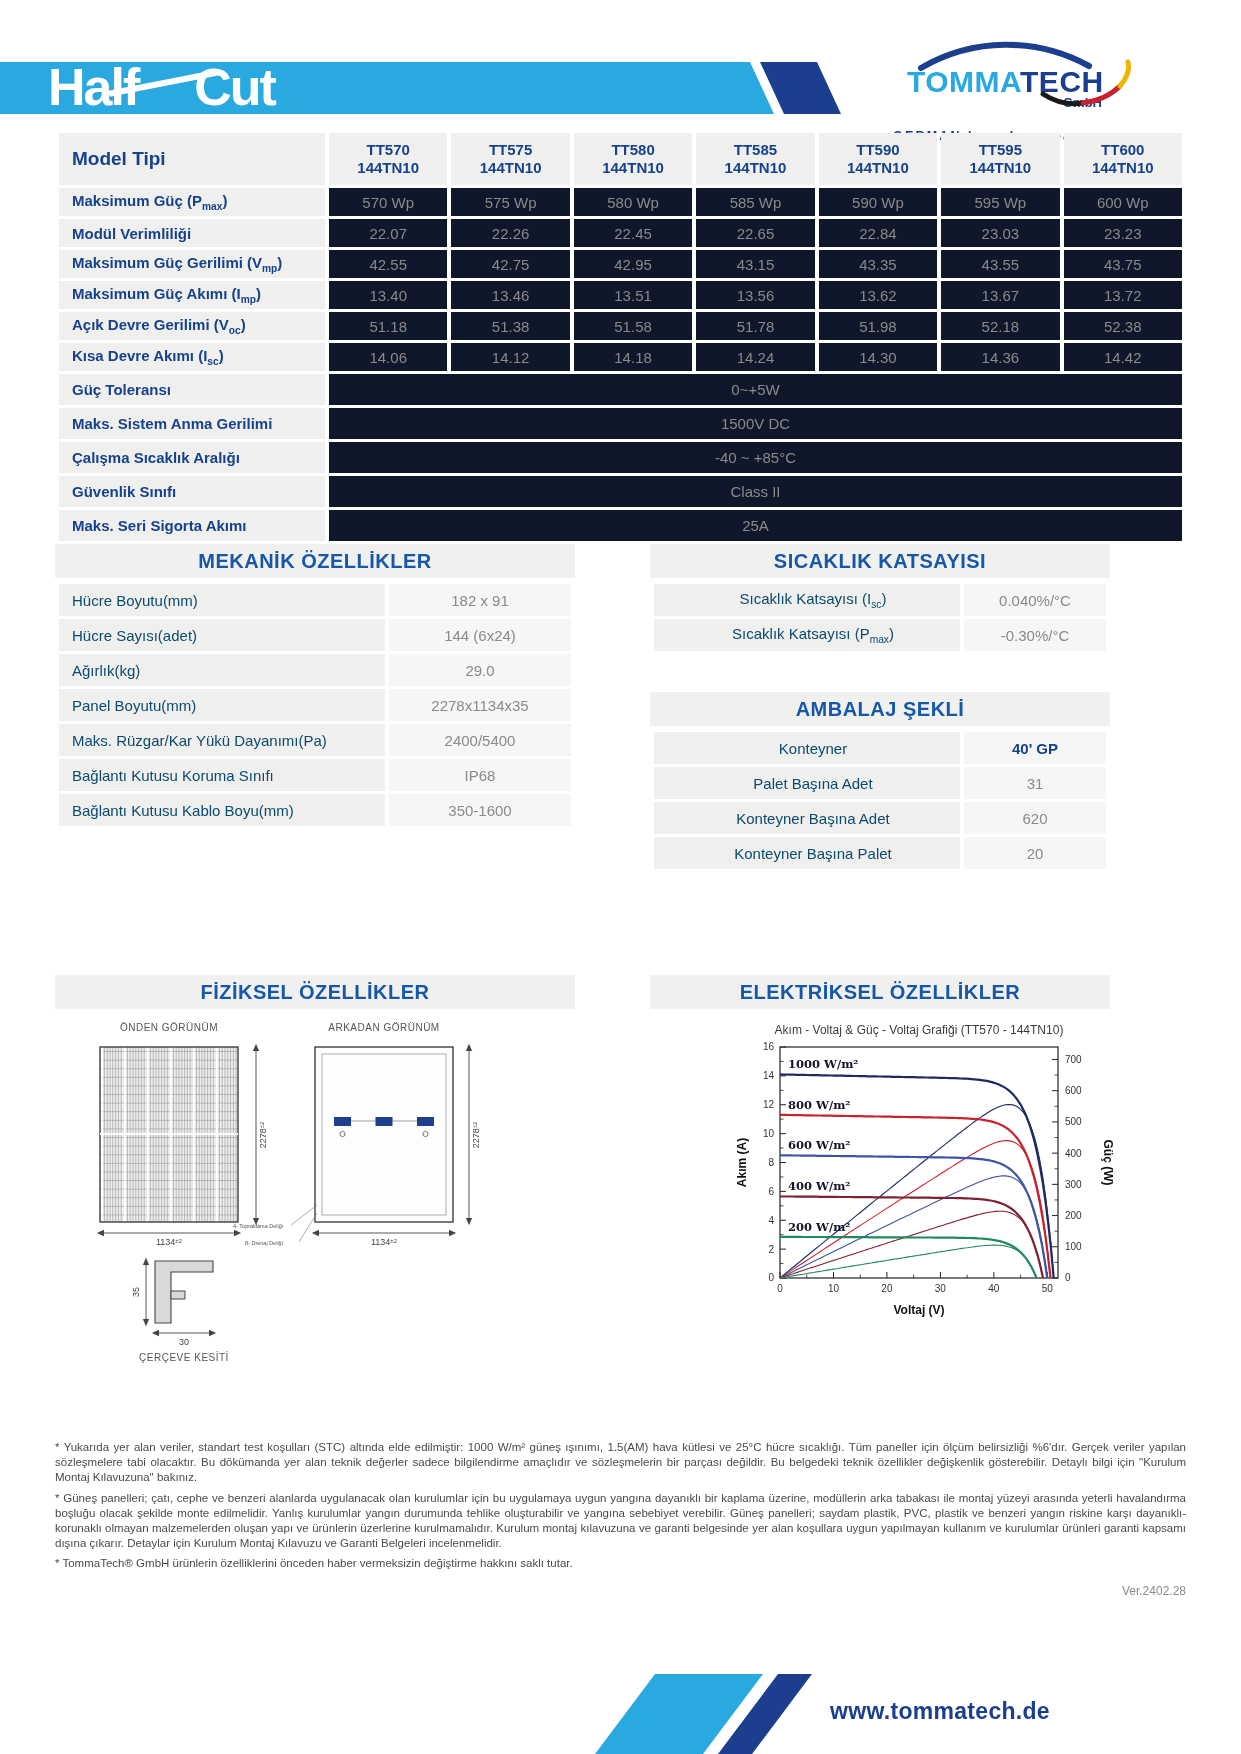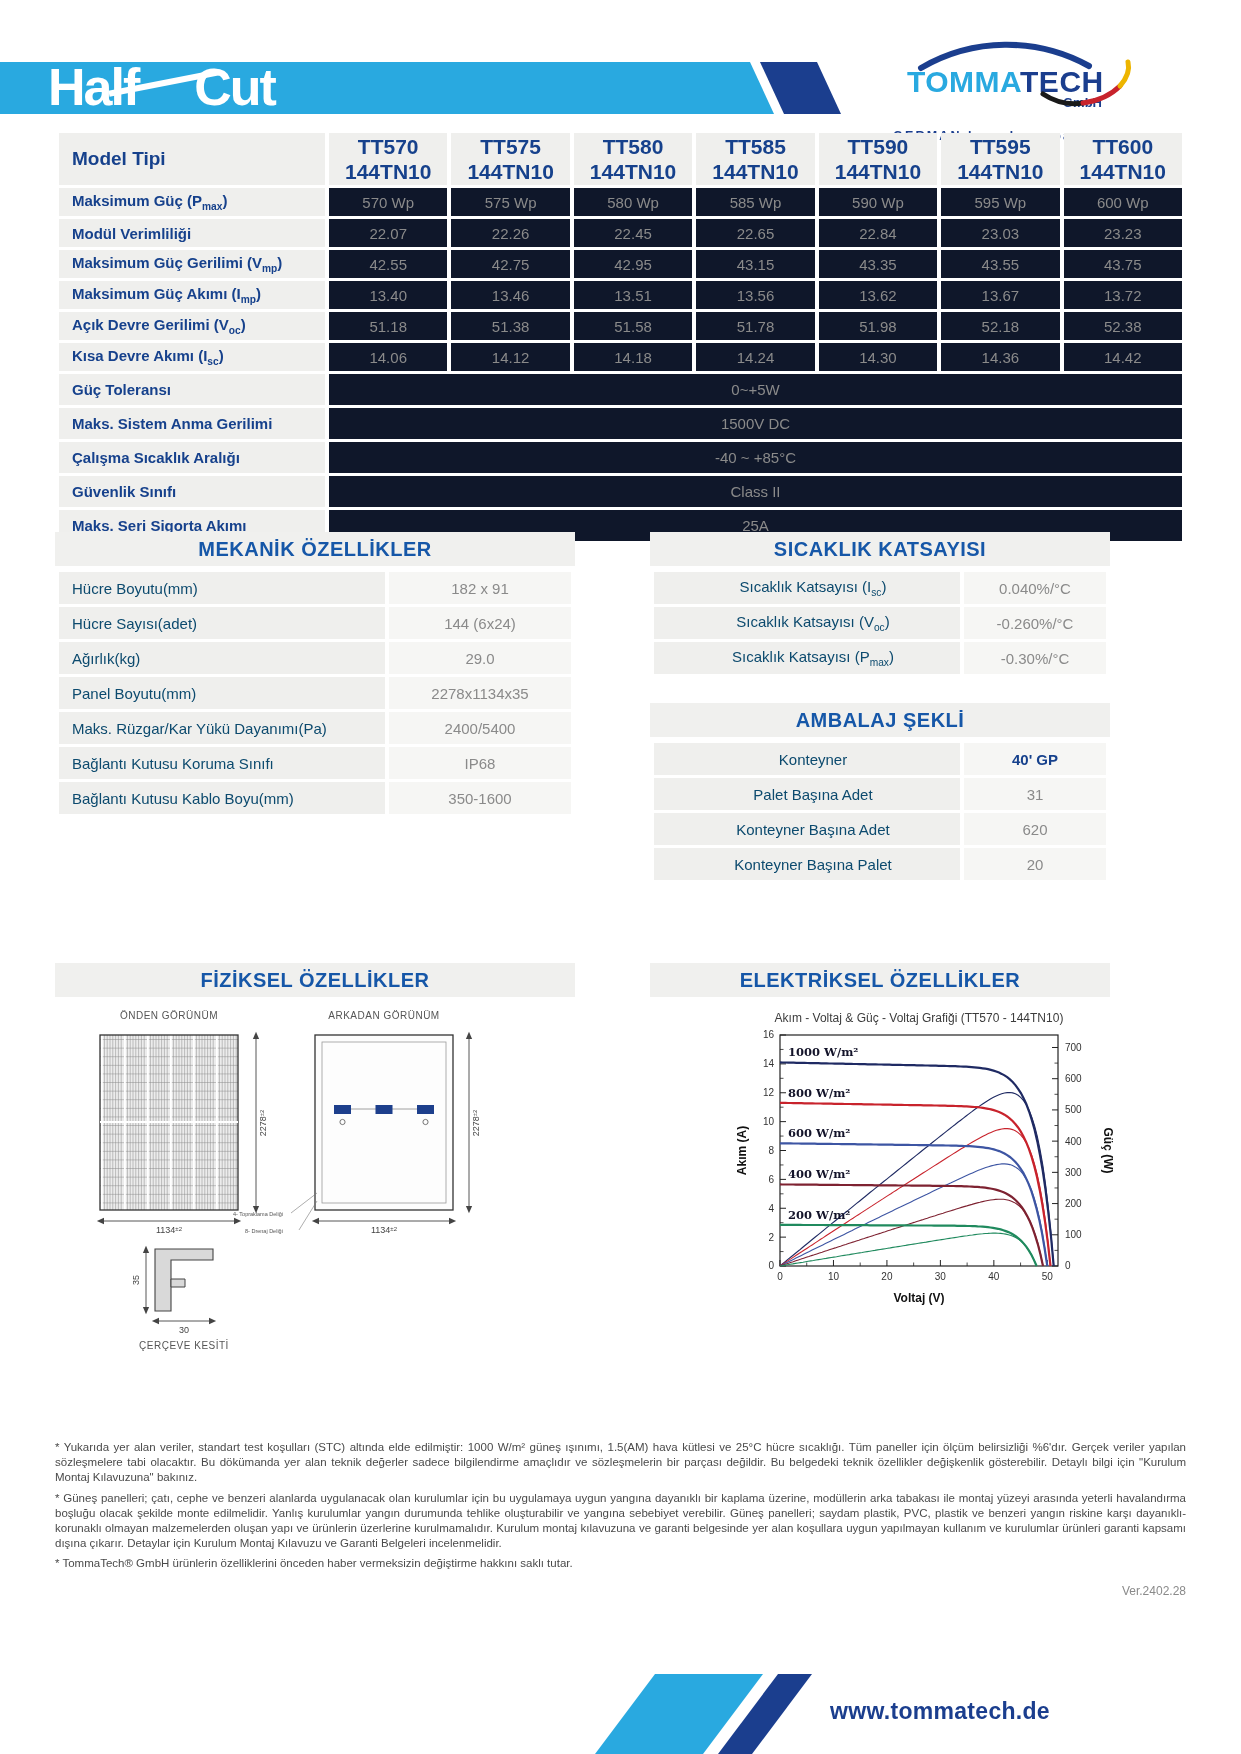--- a/index.html
+++ b/index.html
@@ -17,31 +17,31 @@
              clip-path:polygon(2px 0,59px 0,83px 100%,26px 100%);}
   .brand{position:absolute;left:893px;top:28px;width:260px;height:110px;}
   .brand-tagline{position:absolute;left:0;top:100px;width:260px;color:#1b3e8e;font-weight:bold;
                  font-size:12.5px;letter-spacing:2.2px;white-space:nowrap;}
   .dots span{font-size:13px;letter-spacing:1px;}
   
   .model-wrap{position:absolute;left:55px;top:130px;width:1131px;}
   table.model{width:100%;border-collapse:separate;border-spacing:4px 3px;table-layout:fixed;}
   table.model th.corner{width:252px;text-align:left;padding-left:13px;font-size:19px;color:#16418c;
                         background:#efefed;height:50px;margin-left:11px;}
-  table.model th.colh{font-size:21px;color:#16418c;background:#efefed;font-weight:bold;line-height:1.2;}
+  table.model th.colh{font-size:15px;color:#16418c;background:#efefed;font-weight:bold;line-height:1.2;}
   table.model td.lbl{font-size:15px;font-weight:bold;color:#16418c;background:#efefed;
                      text-align:left;padding-left:13px;height:26px;margin-top:8px;}
   table.model td.val{font-size:15px;color:#8a8a8a;background:#0f172a;text-align:center;height:26px;}
   table.model td.merged{height:29px;}
   sub{font-size:68%;}
   .col2{position:absolute;}
   .leftcol{left:55px;top:532px;width:520px;}
   .rightcol{left:650px;top:532px;width:460px;}
   .section-bar{background:#f0f0ee;color:#1657a8;font-weight:bold;font-size:20px;text-align:center;
-               height:34px;line-height:34px;letter-spacing:.5px;}
+               height:34px;line-height:34px;letter-spacing:.5px;margin-top:12px;}
   table.spec{width:100%;border-collapse:separate;border-spacing:4px 3px;margin-top:3px;table-layout:fixed;}
   table.spec td.lbl{font-size:15px;font-weight:normal;color:#0c4a6e;background:#efefed;
                     text-align:left;padding-left:13px;height:30px;}
   table.spec td.val{font-size:15px;color:#8a8a8a;background:#f6f6f4;text-align:center;height:30px;}
   table.spec td.strong{color:#16418c;font-weight:bold;}
   .leftcol table.spec td.lbl{width:312px;}
   .rightcol table.spec td.lbl{width:292px;text-align:center;}
   .gap{height:26px;}
   
   .physec{position:absolute;left:55px;top:963px;width:520px;}
@@ -245,24 +245,20 @@
     </table>
   </div>
 
   <div class="col2 rightcol">
     <div class="section-bar">SICAKLIK KATSAYISI</div>
     <table class="spec">
       <tbody>
           <tr>
             <td class="lbl">Sıcaklık Katsayısı (I<sub>sc</sub>)</td>
             <td class="val">0.040%/°C</td>
-          </tr>
-          <tr>
-            <td class="lbl">Sıcaklık Katsayısı (V<sub>oc</sub>)</td>
-            <td class="val">-0.260%/°C</td>
           </tr>
           <tr>
             <td class="lbl">Sıcaklık Katsayısı (P<sub>max</sub>)</td>
             <td class="val">-0.30%/°C</td>
           </tr>
         </tbody>
     </table>
     <div class="gap"></div>
     <div class="section-bar">AMBALAJ ŞEKLİ</div>
     <table class="spec">

